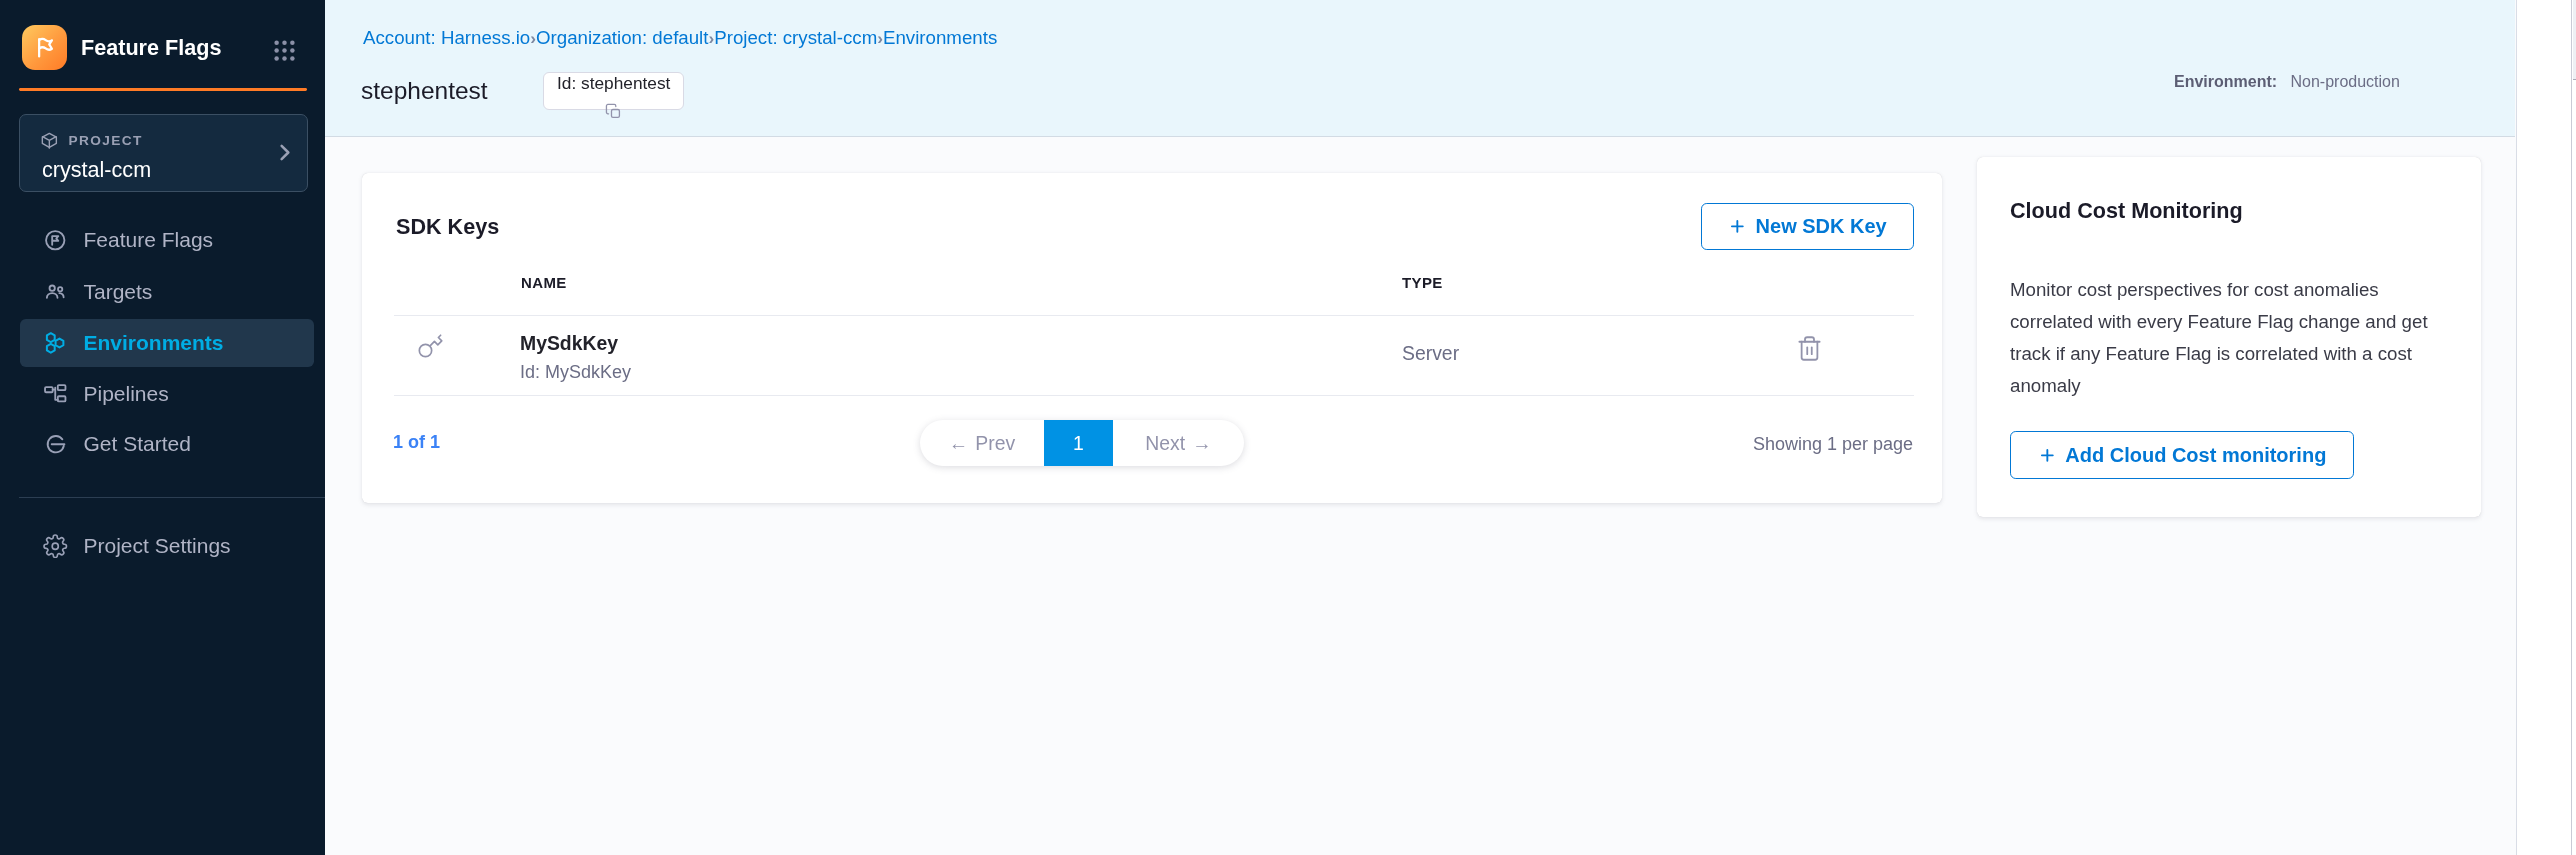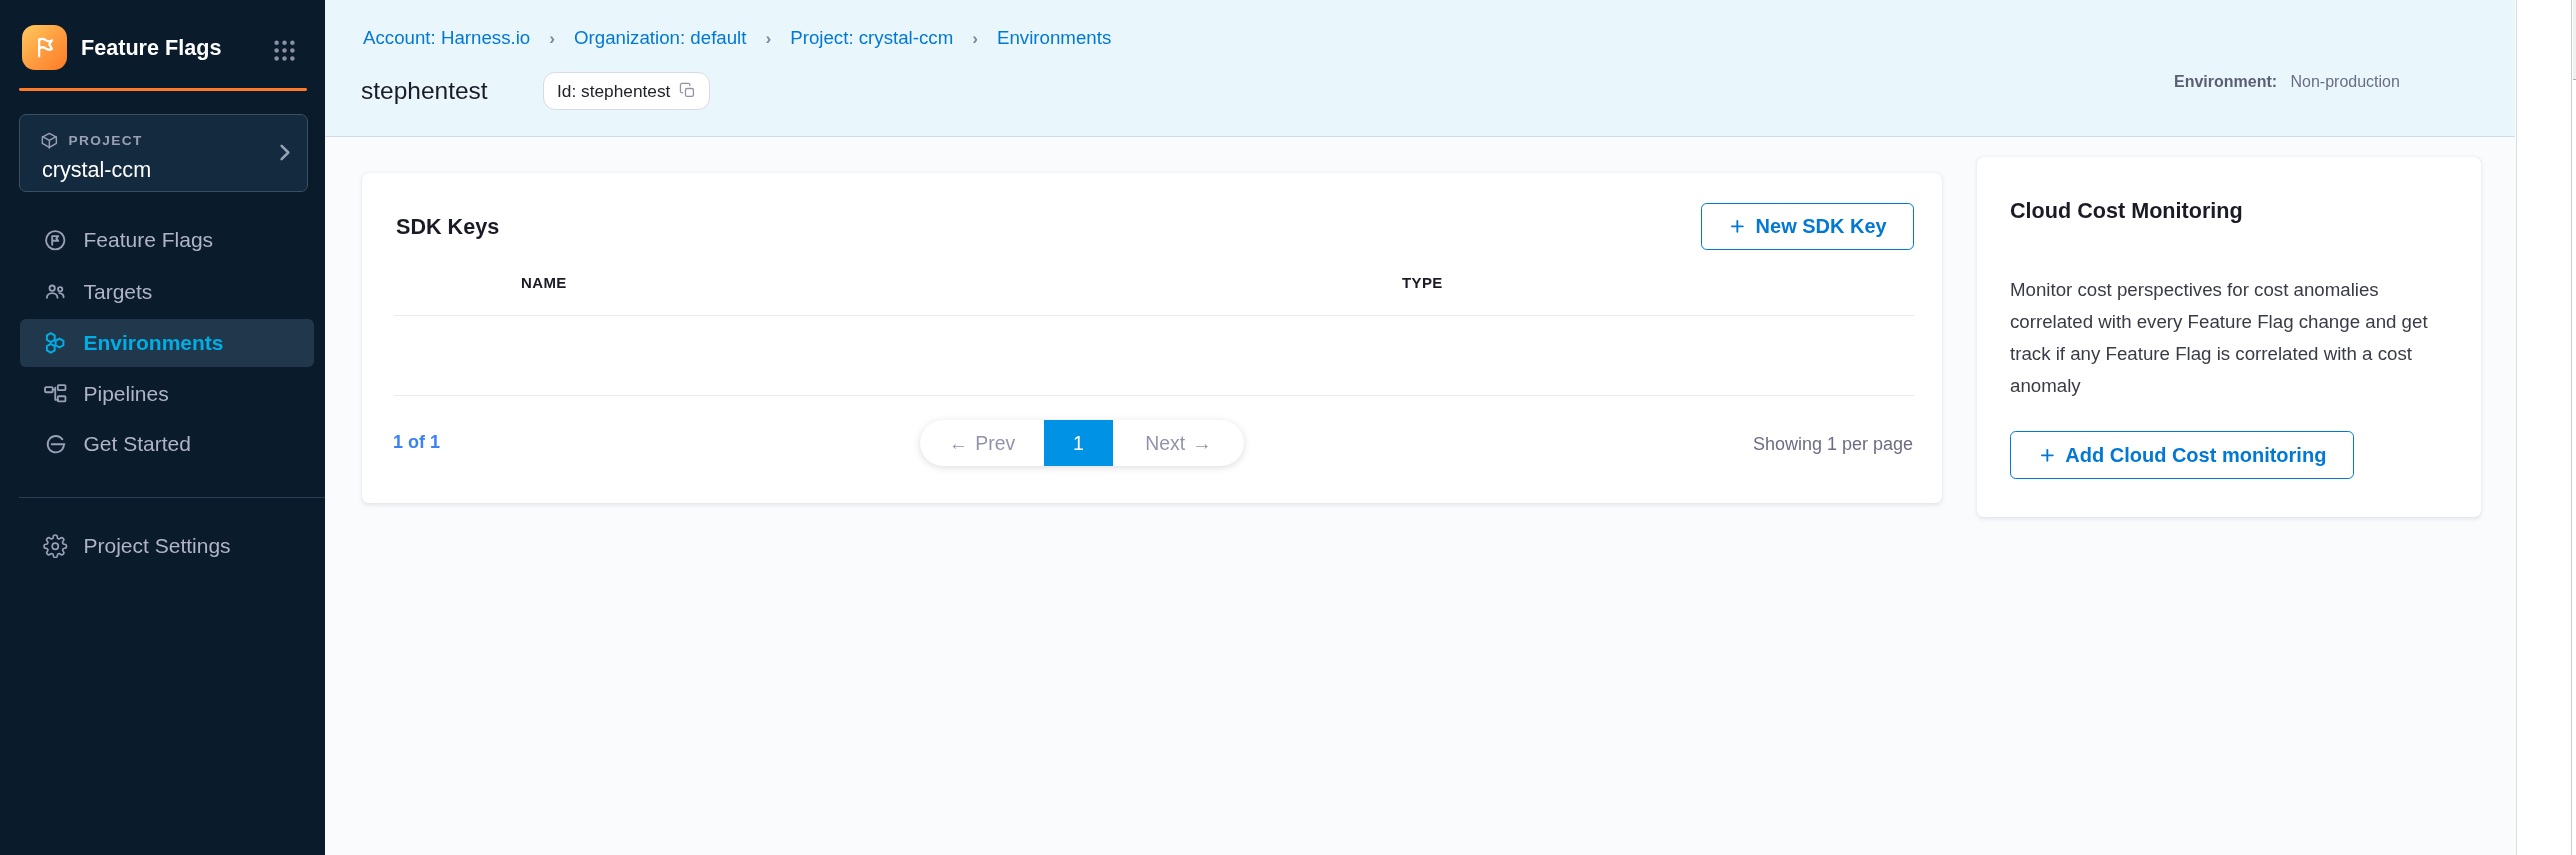--- a/index.html
+++ b/index.html
@@ -25,26 +25,26 @@
   .nav-item{left:20px;width:294px;height:48px;display:flex;align-items:center;
             color:#b0b4c6;font-size:21px;border-radius:5.8px;cursor:pointer;}
   .nav-item .nico{width:24.5px;height:24.5px;margin-left:23px;color:#99a0b6;flex:0 0 auto;}
   .nav-item .nlabel{margin-left:16px;}
   .nav-item.active{background:#21374c;color:#00ade4;font-weight:700;}
   .nav-item.active .nico{color:#00ade4;}
   .side-divider{left:19.4px;top:497px;width:306px;height:0.7px;background:#2c3e52;}
 
   
   .topbar{left:325px;top:0;width:2190px;height:136px;background:#e9f6fc;border-bottom:0.7px solid #d2dbe4;}
-  .crumbs{left:38px;top:27px;display:flex;align-items:center;gap:19px;font-size:18.7px;color:#0278d5;}
+  .crumbs{left:38px;top:27px;display:flex;align-items:center;gap:0;font-size:18.7px;color:#0278d5;}
   .crumb{cursor:pointer;}
   .crumb-sep{color:#7d88a1;font-size:17.3px;font-weight:700;}
   .page-title{left:36px;top:75px;font-size:24.5px;line-height:32px;font-weight:400;color:#1b1b28;}
-  .id-chip{left:218px;top:72px;height:36px;background:#fff;border:0.7px solid #d9dae5;border-radius:12px;
-           display:flex;align-items:center;gap:8.6px;padding:0 13px;font-size:17.3px;color:#22222a;}
+  .id-chip{left:218px;top:72px;height:36px;background:#fff;border:0.7px solid #d9dae5;border-radius:6px;
+           display:flex;align-items:center;gap:8.6px;padding:0 13px;font-size:17.3px;color:#22222a;flex-direction:column;}
   .copy-icon{width:17.3px;height:17.3px;color:#9293ab;cursor:pointer;}
   .env-line{left:1849px;top:73px;font-size:16px;color:#6b6d85;}
   .env-line b{color:#5c5e74;}
 
   
   .main{left:325px;top:137px;width:2190px;height:719px;background:#fafbfd;}
   .card{background:#fff;border-radius:5.8px;box-shadow:0 0 0.7px rgba(40,41,61,.2),0 1.4px 4.3px rgba(96,97,112,.14);}
   .sdk-card{left:37px;top:36px;width:1580px;height:330px;}
   .card-title{font-size:21.6px;line-height:26px;font-weight:700;color:#1b1b28;}
   .btn-outline{display:flex;align-items:center;justify-content:center;gap:8.6px;background:#fff;
@@ -231,20 +231,38 @@
               <path d="M12 5v14M5 12h14"></path>
             </svg>
         </span>
         <span>New SDK Key</span>
       </div>
 
       <div class="abs col-head" style="left:159px;top:101px">NAME</div>
       <div class="abs col-head" style="left:1040px;top:101px">TYPE</div>
       <div class="abs tline" style="left:32px;top:142px;width:1520px"></div>
 
+      <div class="abs" style="left:0;top:143px;width:1580px;height:79px">
+        <span class="abs key-icon" style="left:55px;top:17.3px">
+          <svg class="ic" width="27" height="27" viewBox="0 0 24 24" style="stroke-width:1.5">
+            <path d="M21 2l-2 2m-7.61 7.61a5.5 5.5 0 1 1-7.778 7.778 5.5 5.5 0 0 1 7.777-7.777zm0 0L15.5 7.5m0 0l3 3L22 7l-3-3"></path>
+          </svg>
+        </span>
+        <span class="abs row-name" style="left:158px;top:17.3px">MySdkKey</span>
+        <span class="abs row-id" style="left:158px;top:46px">Id: MySdkKey</span>
+        <span class="abs row-type" style="left:1040px;top:27px">Server</span>
+        <span class="abs trash-icon" style="left:1434px;top:19.4px">
+          <svg class="ic" width="27" height="27" viewBox="0 0 24 24" style="stroke-width:1.6">
+            <polyline points="3 6 5 6 21 6"></polyline>
+            <path d="M19 6v14a2 2 0 0 1-2 2H7a2 2 0 0 1-2-2V6m3 0V4a2 2 0 0 1 2-2h4a2 2 0 0 1 2 2v2"></path>
+            <line x1="10" y1="11" x2="10" y2="17"></line>
+              <line x1="14" y1="11" x2="14" y2="17"></line>
+          </svg>
+        </span>
+      </div>
       <div class="abs tline" style="left:32px;top:222px;width:1520px"></div>
 
       <div class="abs page-count" style="left:31px;top:260px">1 of 1</div>
 
       <div class="abs pager">
         <div class="pager-btn pager-prev">
           <span>←</span>
           <span>Prev</span>
         </div>
         <div class="pager-page">1</div>

